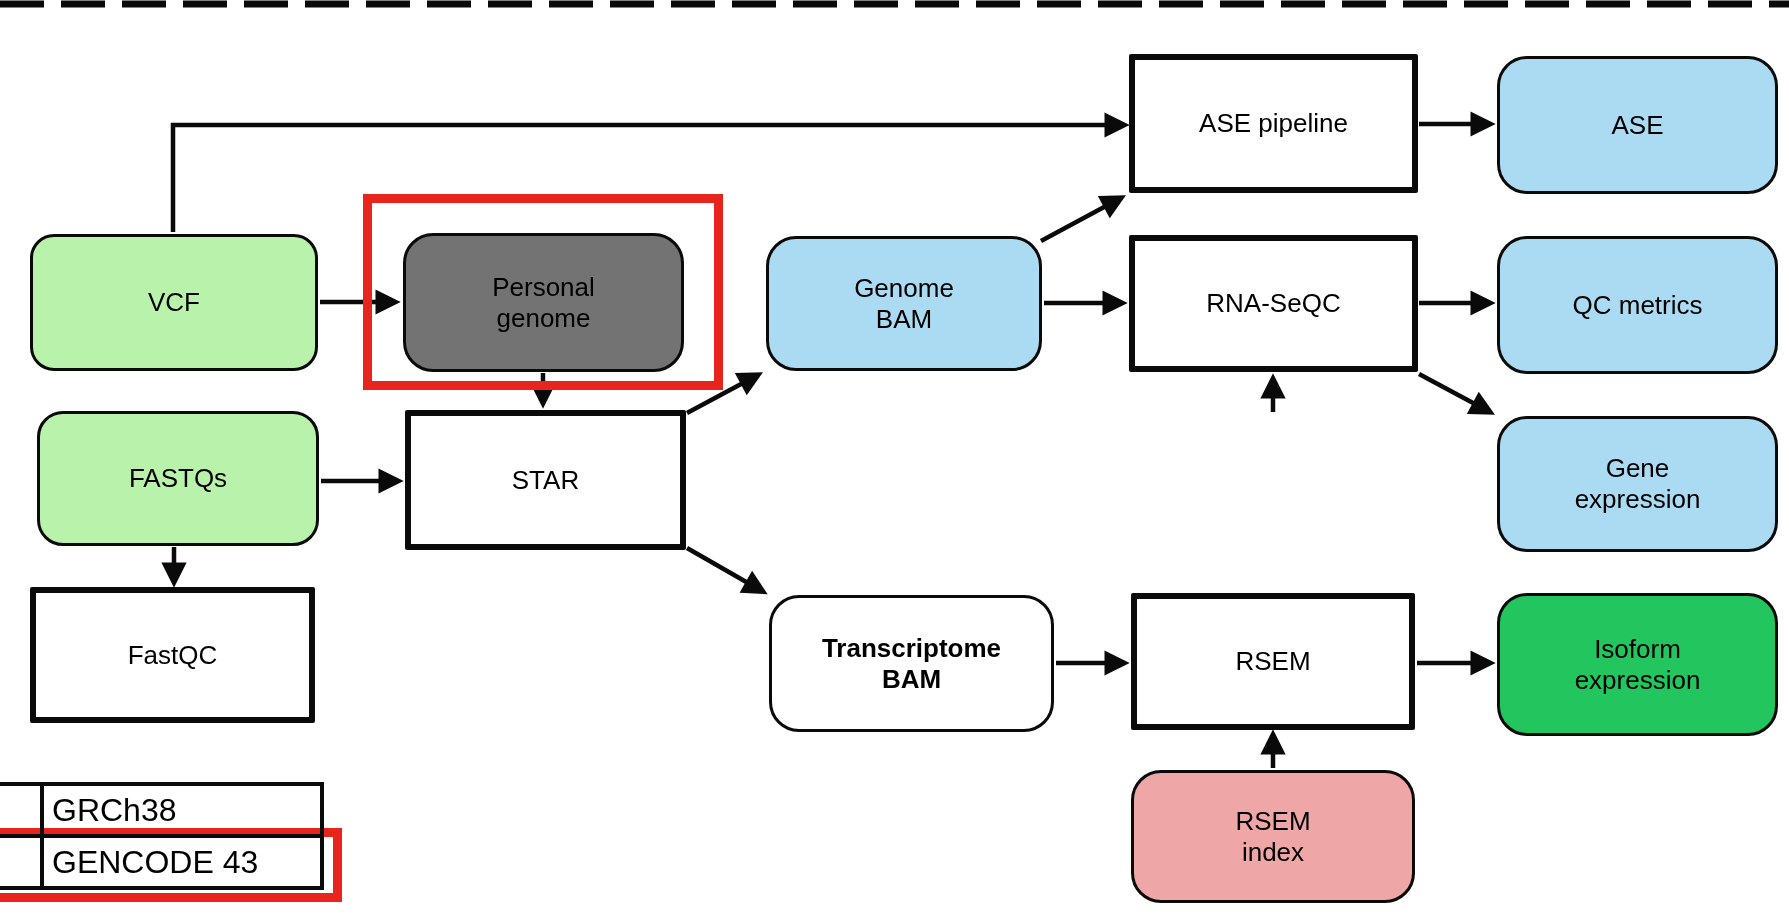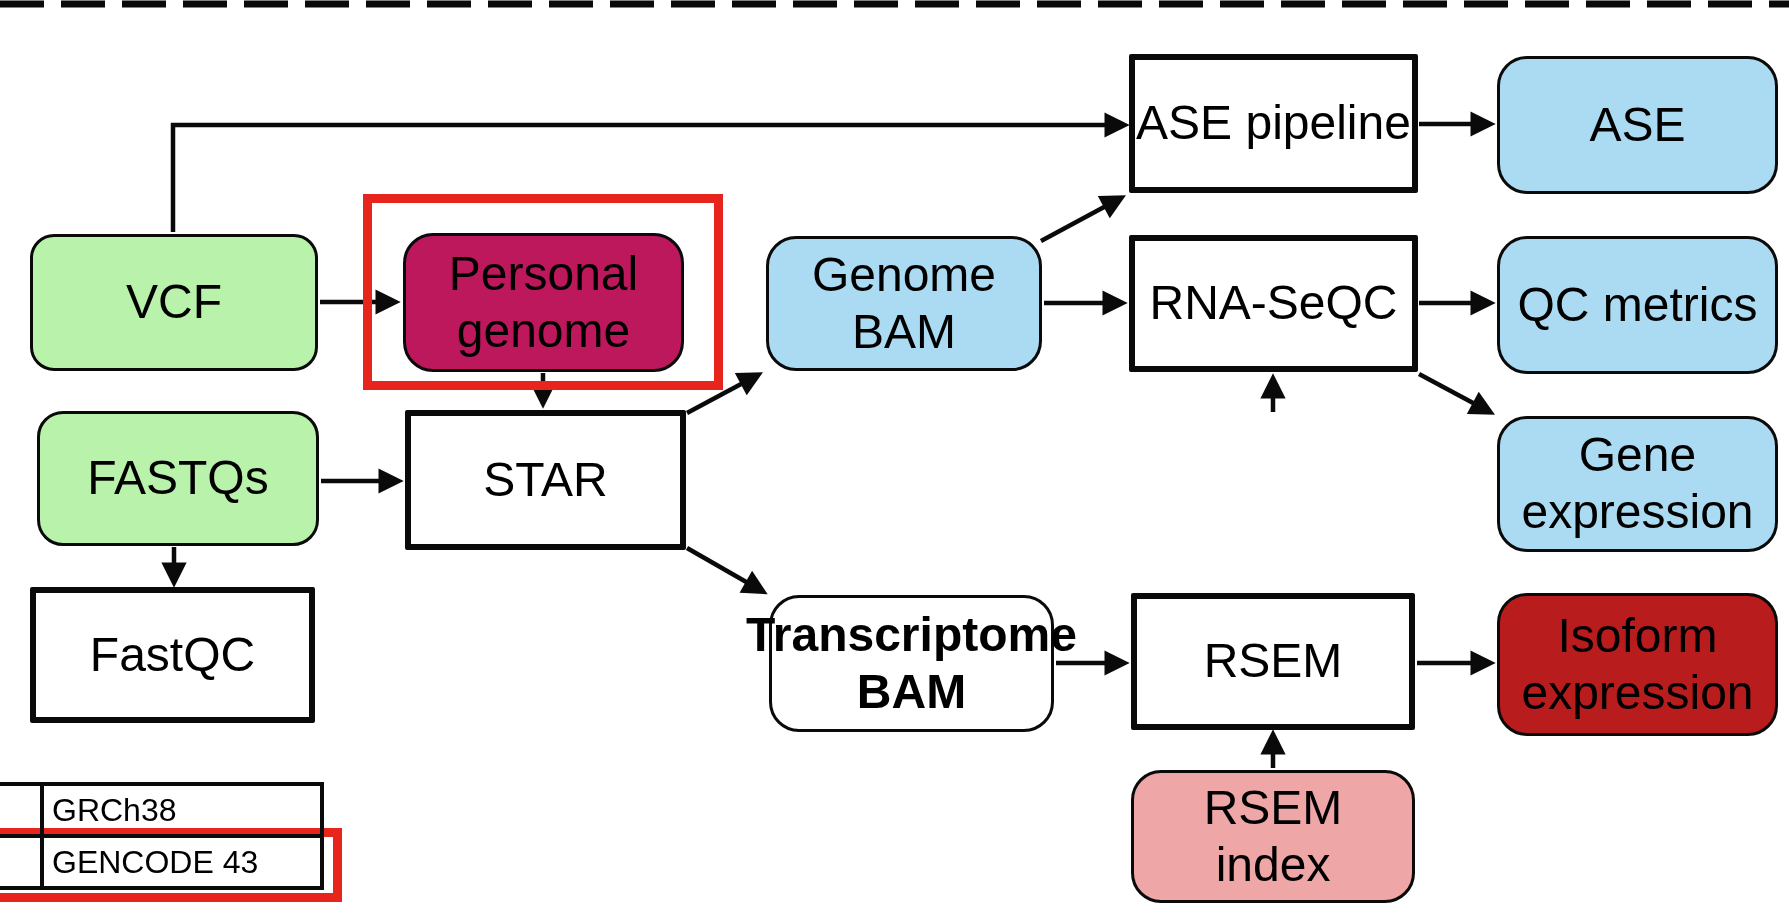--- a/index.html
+++ b/index.html
@@ -3,21 +3,21 @@
 <meta charset="utf-8">
 <style>
   html,body{margin:0;padding:0;background:#ffffff;}
   .canvas{
     position:relative;width:1789px;height:923px;overflow:hidden;background:#ffffff;
     font-family:"Liberation Sans", sans-serif;color:#000;
   }
   .edges{position:absolute;left:0;top:0;width:1789px;height:923px;}
   .node{
     position:absolute;display:flex;align-items:center;justify-content:center;
-    text-align:center;font-size:48px;line-height:1.18;white-space:pre-line;
+    text-align:center;font-size:26px;line-height:1.18;white-space:pre-line;
     border:3px solid #0a0a0a;box-sizing:border-box;background:#fff;
   }
   .rounded{border-radius:30px;}
   .process{border-width:6px;border-radius:2px;}
   .thin{border-width:3px;}
   .hl-rect{position:absolute;border:9px solid transparent;box-sizing:border-box;background:transparent;}
   .legend{
     position:absolute;left:-6px;top:782px;width:330px;height:108px;
     border:4px solid #0a0a0a;box-sizing:border-box;display:flex;flex-direction:column;
   }
@@ -58,21 +58,21 @@
       <line x1="1056" y1="663" x2="1107" y2="663" marker-end="url(#arrow)"></line>
       <line x1="1417" y1="663" x2="1473" y2="663" marker-end="url(#arrow)"></line>
       <line x1="1273" y1="768" x2="1273" y2="752" marker-end="url(#arrow)"></line>
     </g>
   </svg>
 
   <div class="node rounded" style="left: 30px; top: 234px; width: 288px; height: 137px; border-radius: 24px; background: rgb(185, 242, 171);">
     <span>VCF</span>
   </div>
 
-  <div class="node rounded" style="left: 403px; top: 233px; width: 281px; height: 139px; background: #be185d;">
+  <div class="node rounded" style="left: 403px; top: 233px; width: 281px; height: 139px; background: #737373;">
     <span>Personal
 genome</span>
   </div>
 
   <div class="node rounded" style="left: 766px; top: 236px; width: 276px; height: 135px; background: rgb(171, 219, 242);">
     <span>Genome
 BAM</span>
   </div>
 
   <div class="node process" style="left:1129px;top:54px;width:289px;height:139px;">
@@ -111,21 +111,21 @@
 
   <div class="node rounded thin" style="left:769px;top:595px;width:285px;height:137px;font-weight:bold;">
     <span>Transcriptome
 BAM</span>
   </div>
 
   <div class="node process" style="left:1131px;top:593px;width:284px;height:137px;">
     <span>RSEM</span>
   </div>
 
-  <div class="node rounded" style="left: 1497px; top: 593px; width: 281px; height: 143px; background: #b91c1c;">
+  <div class="node rounded" style="left: 1497px; top: 593px; width: 281px; height: 143px; background: #22c55e;">
     <span>Isoform
 expression</span>
   </div>
 
   <div class="node rounded" style="left: 1131px; top: 770px; width: 284px; height: 133px; background: rgb(239, 166, 166);">
     <span>RSEM
 index</span>
   </div>
 
   <div class="hl-rect" style="left: 363px; top: 194px; width: 360px; height: 196px; border-color: rgb(232, 37, 28);"></div>

